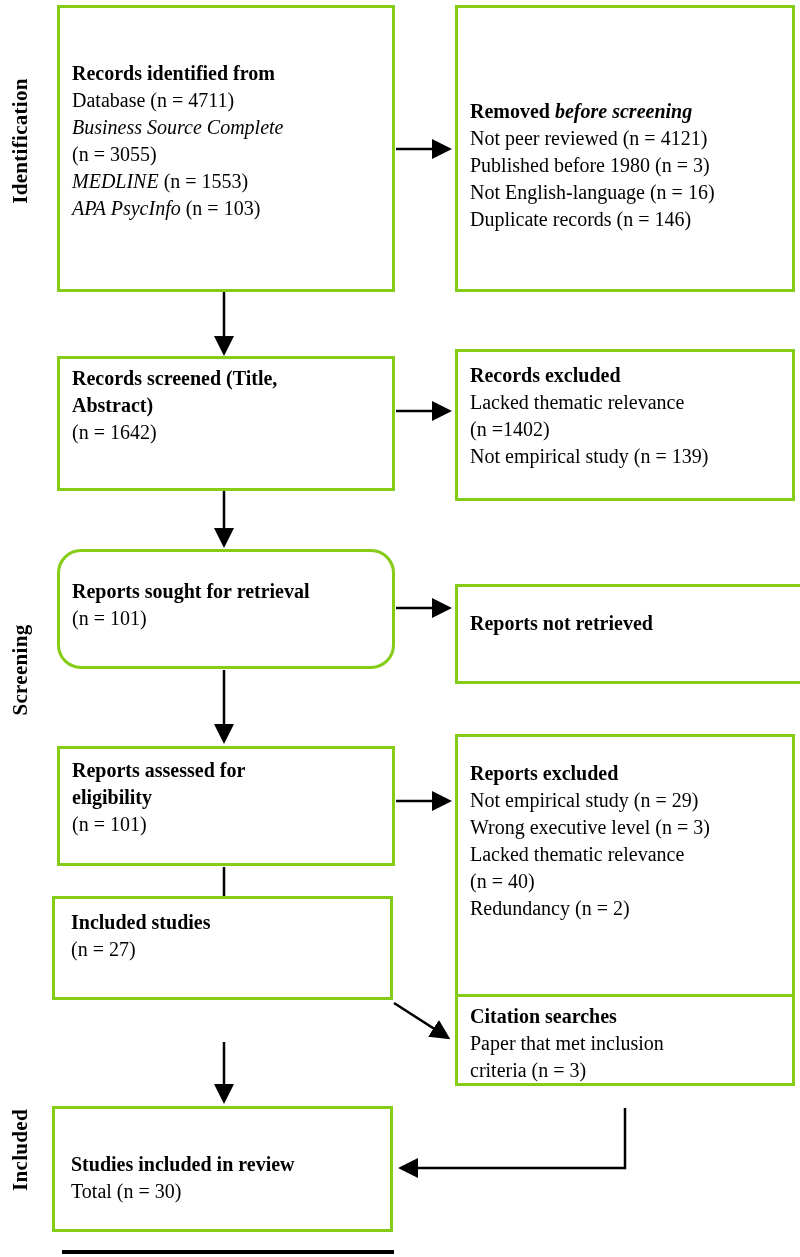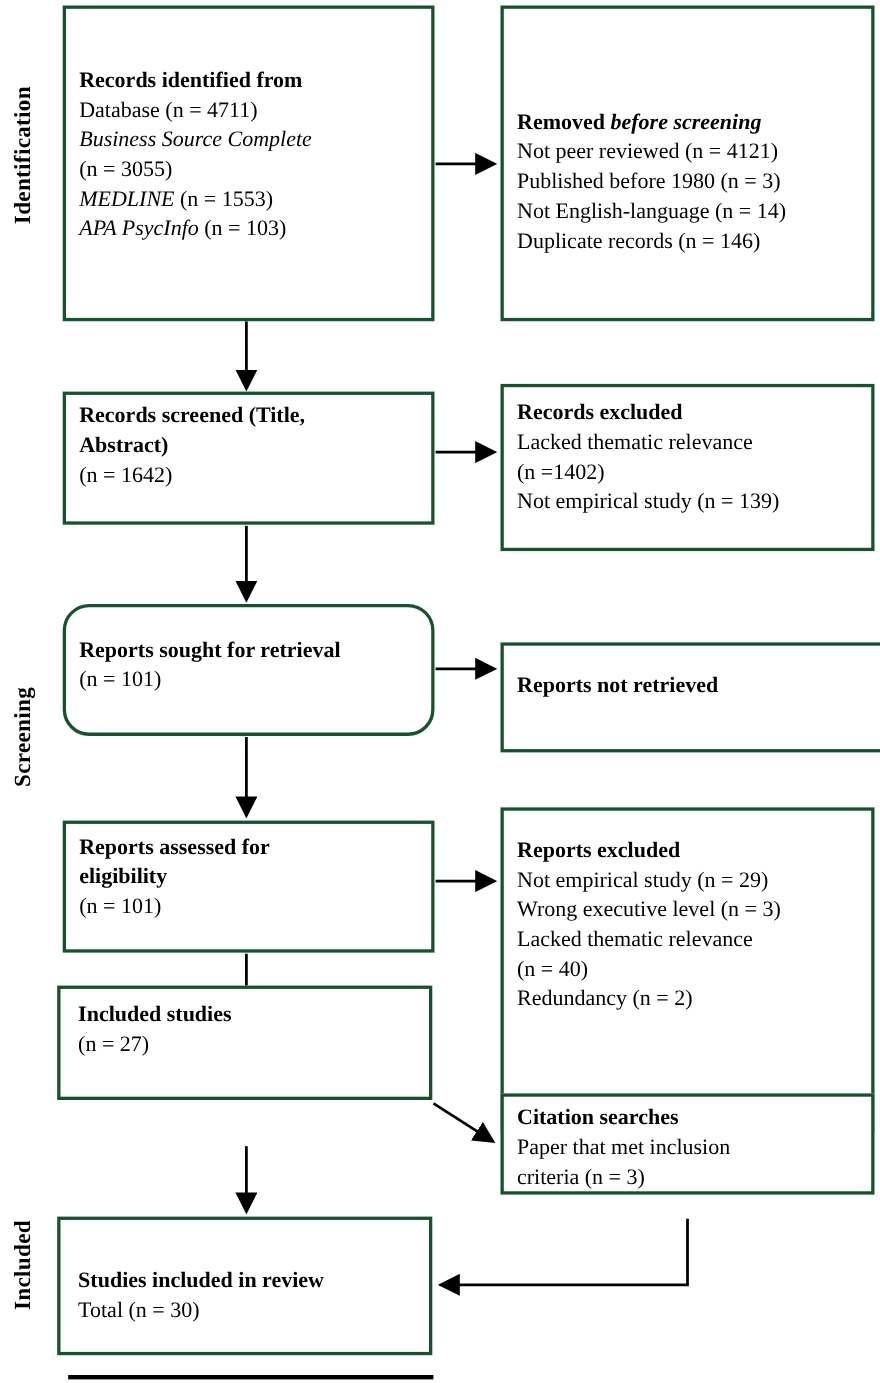--- a/index.html
+++ b/index.html
@@ -1,19 +1,19 @@
 <!DOCTYPE html>
 <html><head>
 <meta charset="utf-8">
 <style>
   * { margin:0; padding:0; box-sizing:border-box; }
   html,body { background:#ffffff; }
   body { font-family:"Liberation Serif", serif; color:#000; }
   .canvas { position:relative; width:800px; height:1257px; background:#fff; overflow:hidden; }
-  .box { position:absolute; border:3px solid #14532d; background:#fff; font-size:20px; line-height:27px; }
+  .box { position:absolute; border:3px solid #84cc16; background:#fff; font-size:20px; line-height:27px; }
   .inner { padding-left:12px; padding-right:8px; }
   .b-title { font-weight:bold; }
   .italic { font-style:italic; }
   .stage {
     position:absolute; width:170px; height:26px; text-align:center;
     font-weight:bold; font-size:21px; line-height:26px;
     transform:rotate(-90deg); letter-spacing:0.3px;
   }
   svg.arrows { position:absolute; left:0; top:0; }
   .al { stroke:#000; stroke-width:2.5; fill:none; marker-end:url(#ah); }
@@ -56,26 +56,26 @@
       <div><span class="italic">MEDLINE</span><span> (n = 1553)</span></div>
       <div><span class="italic">APA PsycInfo</span><span> (n = 103)</span></div>
     </div>
   </div>
 
   <div class="box" style="left:455px; top:5px; width:340px; height:287px;">
     <div class="inner" style="padding-top:58px;margin-top:32px;">
       <div class="b-title"><span>Removed </span><span class="italic">before screening</span></div>
       <div>Not peer reviewed (n = 4121)</div>
       <div>Published before 1980 (n = 3)</div>
-      <div>Not English-language (n = 14)</div>
+      <div>Not English-language (n = 16)</div>
       <div>Duplicate records (n = 146)</div>
     </div>
   </div>
 
-  <div class="box" style="left:57px; top:356px; width:338px; height:121px;">
+  <div class="box" style="left:57px; top:356px; width:338px; height:135px;">
     <div class="inner" style="padding-top:6px;">
       <div class="b-title">Records screened (Title,</div>
       <div class="b-title">Abstract)</div>
       <div>(n = 1642)</div>
     </div>
   </div>
 
   <div class="box" style="left:455px; top:349px; width:340px; height:152px;">
     <div class="inner" style="padding-top:10px;">
       <div class="b-title">Records excluded</div>

